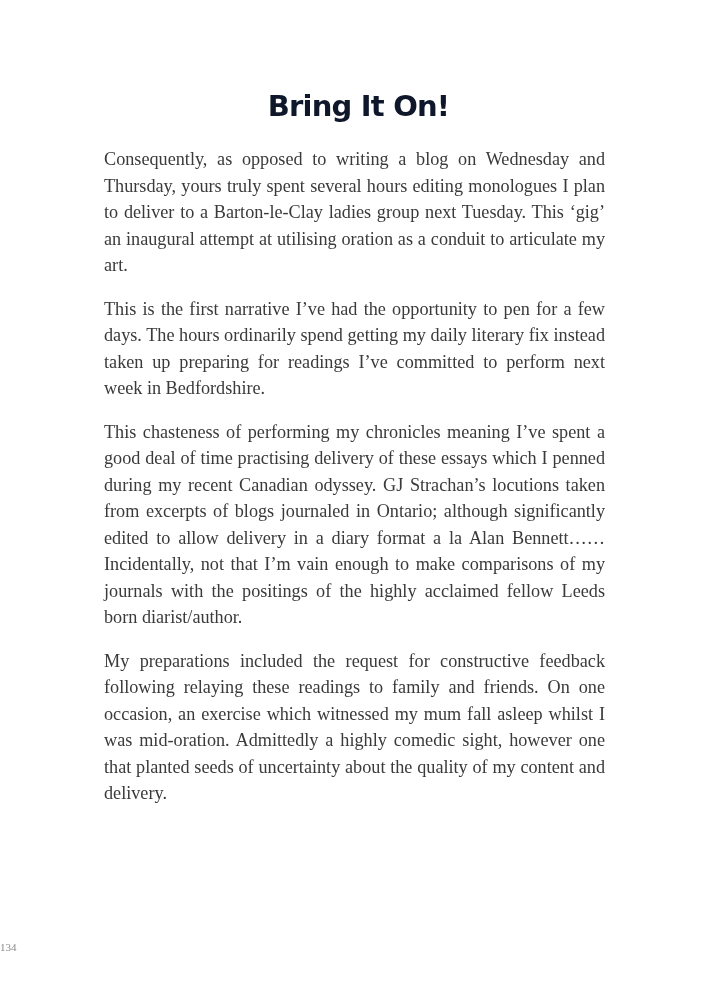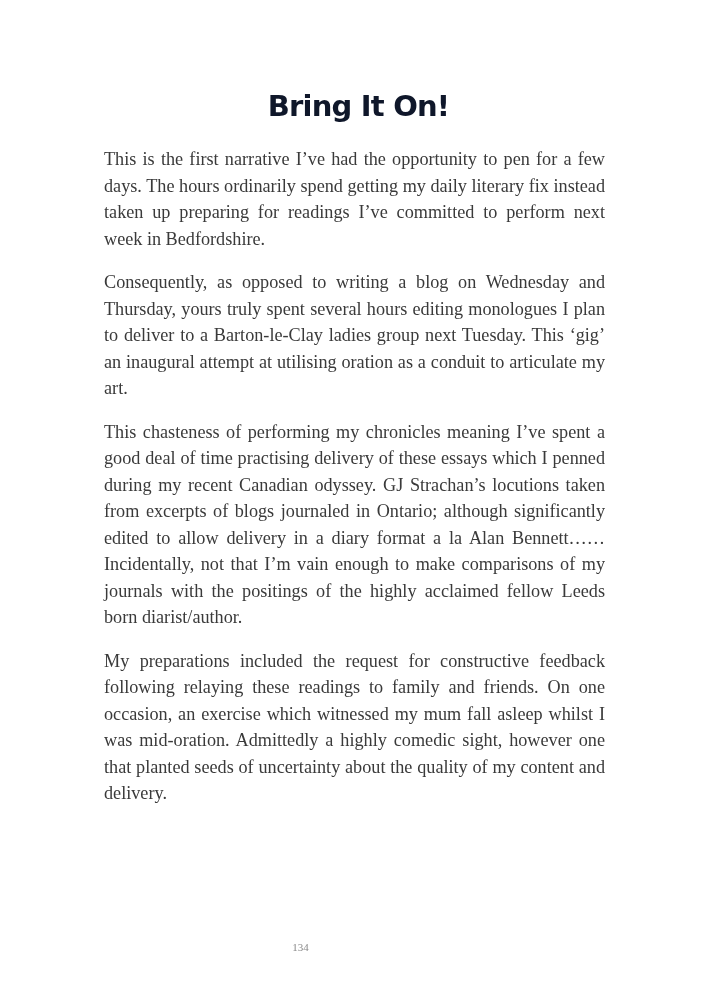--- a/index.html
+++ b/index.html
@@ -48,33 +48,33 @@
     .body-text p {
       margin: 0 0 17px 0;
       text-align: justify;
       padding: 0;
     }
     .page-number {
       position: absolute;
       top: 941px;
       left: 0;
       width: 601px;
-      text-align: center;
+      text-align: left;
       font-family: "Liberation Serif", serif;
       font-size: 11px;
       color: #8a8a8a;
     }
   </style>
 </head>
 <body>
 
 <div class="page">
   <h1 class="title">Bring It On!</h1>
 
   <div class="body-text">
+    <p>Consequently, as opposed to writing a blog on Wednesday and Thursday, yours truly spent several hours editing monologues I plan to deliver to a Barton-le-Clay ladies group next Tuesday. This ‘gig’ an inaugural attempt at utilising oration as a conduit to articulate my art.</p>
     <p>This is the first narrative I’ve had the opportunity to pen for a few days. The hours ordinarily spend getting my daily literary fix instead taken up preparing for readings I’ve committed to perform next week in Bedfordshire.</p>
-    <p>Consequently, as opposed to writing a blog on Wednesday and Thursday, yours truly spent several hours editing monologues I plan to deliver to a Barton-le-Clay ladies group next Tuesday. This ‘gig’ an inaugural attempt at utilising oration as a conduit to articulate my art.</p>
     <p>This chasteness of performing my chronicles meaning I’ve spent a good deal of time practising delivery of these essays which I penned during my recent Canadian odyssey. GJ Strachan’s locutions taken from excerpts of blogs journaled in Ontario; although significantly edited to allow delivery in a diary format a la Alan Bennett…… Incidentally, not that I’m vain enough to make comparisons of my journals with the positings of the highly acclaimed fellow Leeds born diarist/author.</p>
     <p>My preparations included the request for constructive feedback following relaying these readings to family and friends. On one occasion, an exercise which witnessed my mum fall asleep whilst I was mid-oration. Admittedly a highly comedic sight, however one that planted seeds of uncertainty about the quality of my content and delivery.</p>
   </div>
 
   <div class="page-number">134</div>
 </div>
 
 </body></html>

